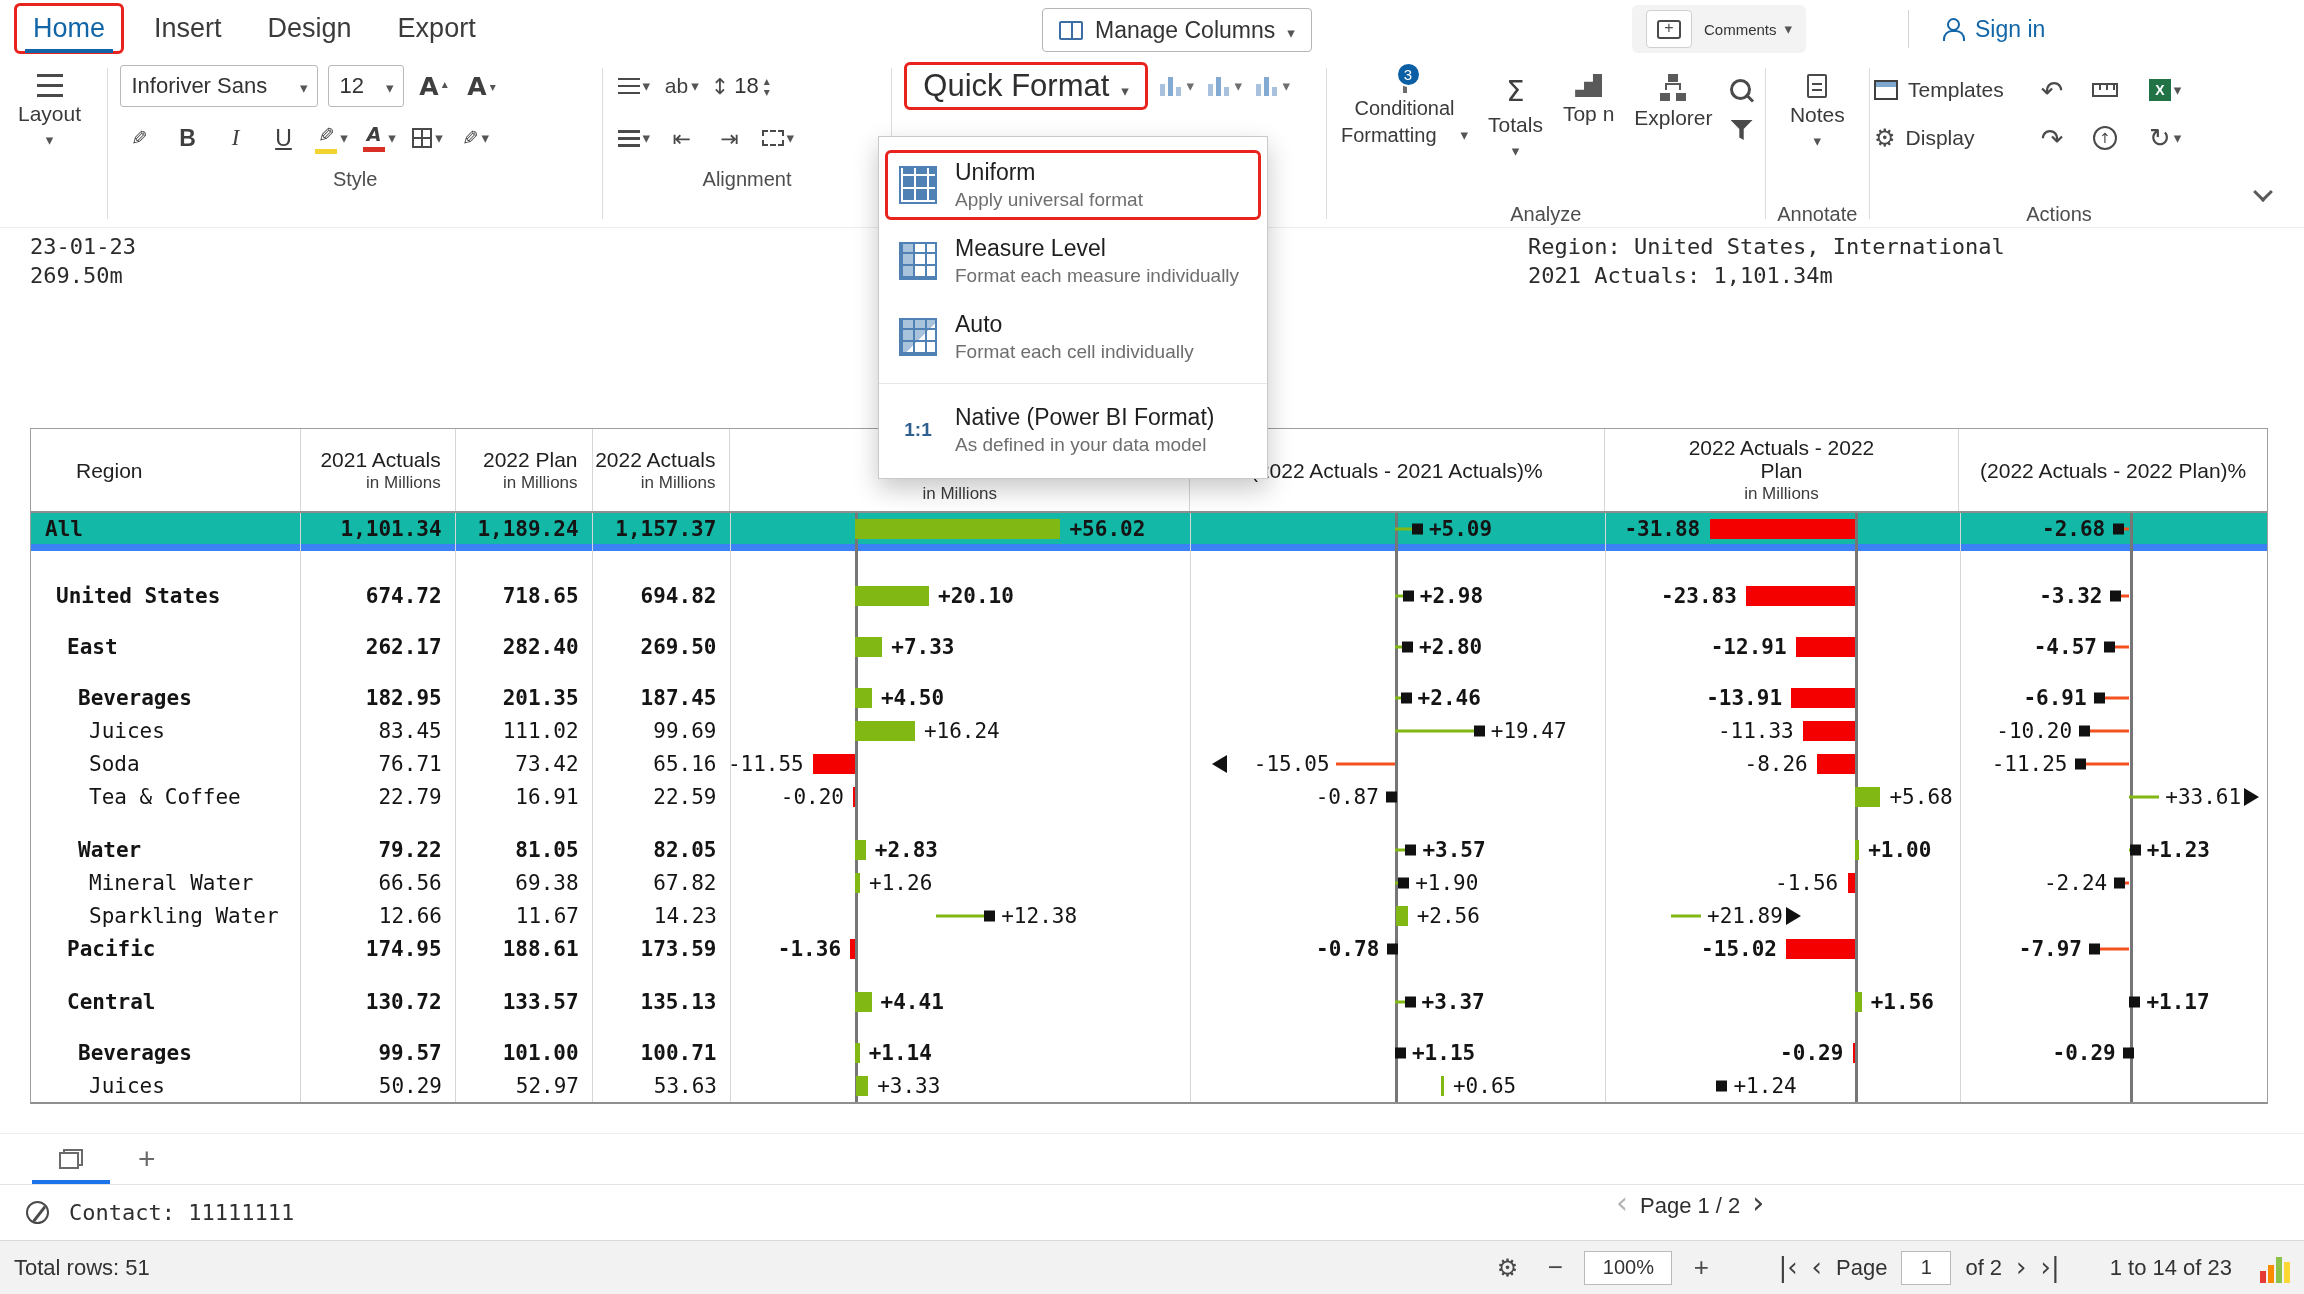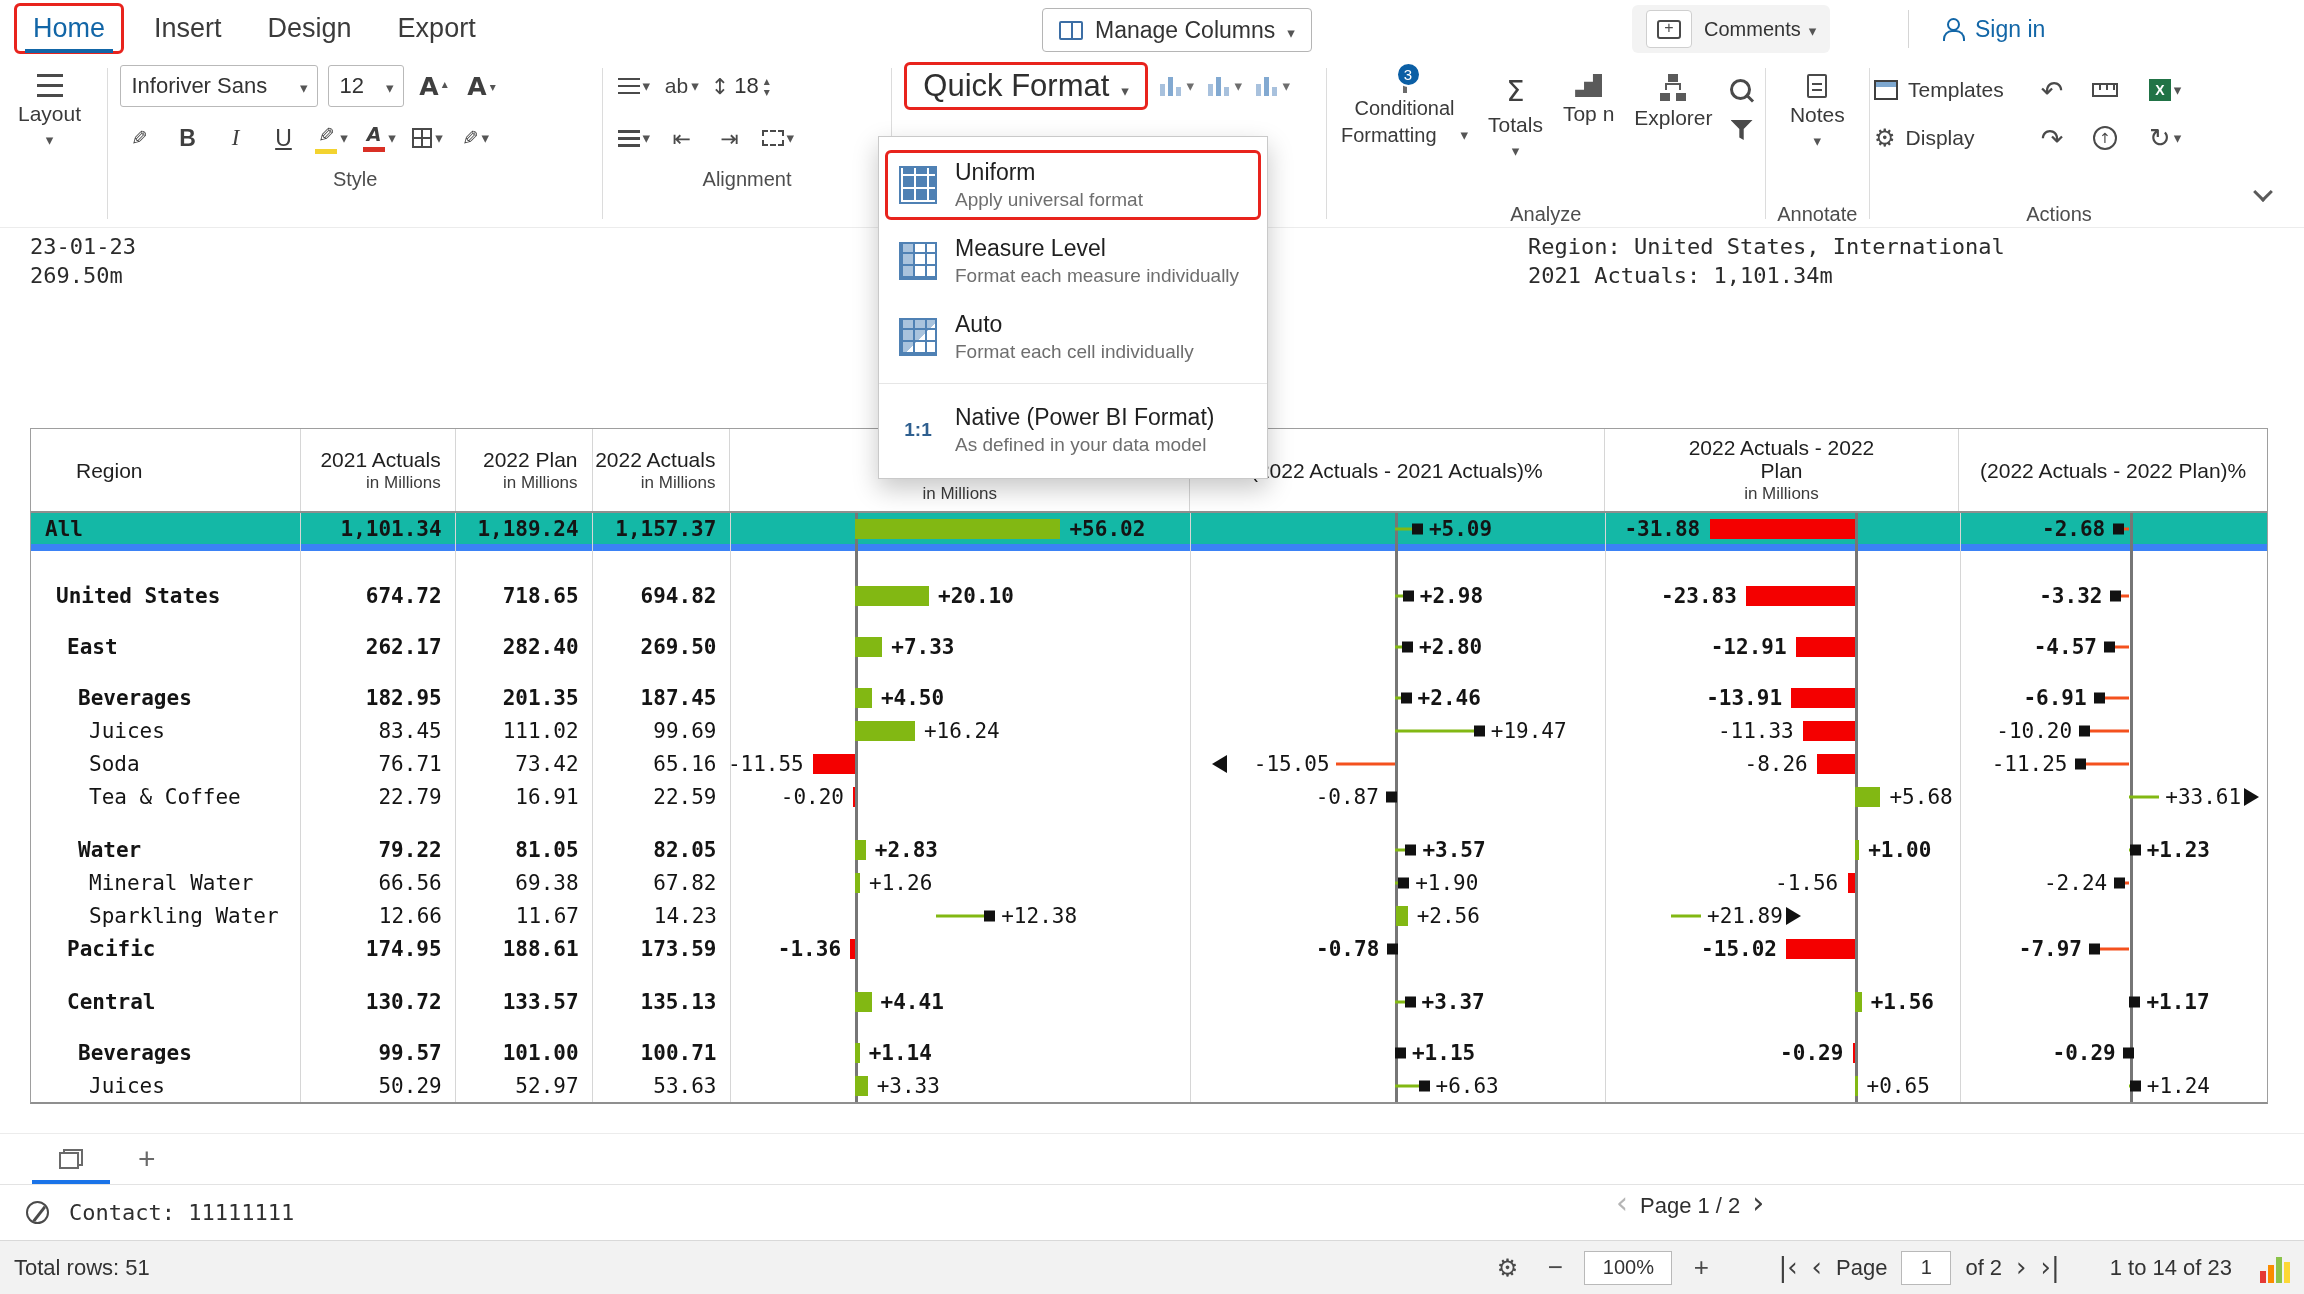--- a/index.html
+++ b/index.html
@@ -16,21 +16,21 @@
 .tabs{display:flex;align-items:center;gap:14px}
 .tab{font-size:27px;color:#3b3b3b;padding:7px 16px;position:relative}
 .tab.active{color:#1266a7;border:3px solid #e8231d;border-radius:6px}
 .tab.active::after{content:"";position:absolute;left:8px;right:8px;bottom:-2px;height:4px;background:#1266a7}
 .managecols{position:absolute;left:1042px;top:8px;height:44px;display:flex;align-items:center;gap:12px;
  border:1px solid #b5b5b5;border-radius:4px;background:#fff;padding:0 16px;font-size:23px;color:#333}
 .commentsbox{position:absolute;left:1632px;top:5px;height:48px;background:#f3f3f3;border-radius:6px;
  display:flex;align-items:center;gap:12px;padding:0 14px}
 .iconbtn{width:46px;height:38px;border:1px solid #cfcfcf;border-radius:4px;background:#fff;
  display:flex;align-items:center;justify-content:center}
-.commentsbtn{display:flex;align-items:center;gap:8px;font-size:20px;color:#333}
+.commentsbtn{display:flex;align-items:center;gap:8px;font-size:15px;color:#333}
 .vdiv{position:absolute;left:1908px;top:10px;width:1px;height:38px;background:#d5d5d5}
 .signin{position:absolute;left:1928px;top:8px;height:42px;display:flex;align-items:center;gap:10px;
  font-size:23px;color:#1266a7;padding:0 12px}
 
 
 .toolbar{height:172px;display:flex;align-items:stretch;padding:4px 8px 0 8px;border-bottom:1px solid #ececec}
 .sep{width:1px;background:#dcdcdc;margin:8px 4px}
 .grp{display:flex;flex-direction:column}
 .r1,.r2{height:52px;display:flex;align-items:center;gap:10px;padding-left:8px}
 .glabel{height:28px;text-align:center;font-size:20px;color:#4d4d4d;padding-top:4px}
@@ -872,25 +872,20 @@
       </div>
       <div class="trow">
         <div class="tcell txt" style="width: 270px; padding-left: 58px;">Juices</div>
         <div class="tcell num" style="width: 155px;">50.29</div>
         <div class="tcell num" style="width: 137px;">52.97</div>
         <div class="tcell num" style="width: 138px;">53.63</div>
         <div class="tcell chart" style="width: 460px;">
           <i class="bar pos" style="width: 12.1878px; left: 125px;"></i>
           <span class="clabel" style="left: 146.188px;">+3.33</span>
         </div>
-        <div class="tcell chart" style="width: 415px;">
-          <i class="pline pos" style="left: 205px; width: 28.509px;"></i>
-          <i class="pmark" style="left: 228.509px;"></i>
-          <span class="clabel" style="left: 245.509px;">+6.63</span>
-        </div>
         <div class="tcell chart" style="width: 355px;">
           <i class="bar pos" style="width: 2.9575px; left: 250px;"></i>
           <span class="clabel" style="left: 261.957px;">+0.65</span>
         </div>
         <div class="tcell chart" style="width: 308px;">
           <i class="pline pos" style="left: 170px; width: 5.456px;"></i>
           <i class="pmark" style="left: 170.456px;"></i>
           <span class="clabel" style="left: 187.456px;">+1.24</span>
         </div>
       </div>

